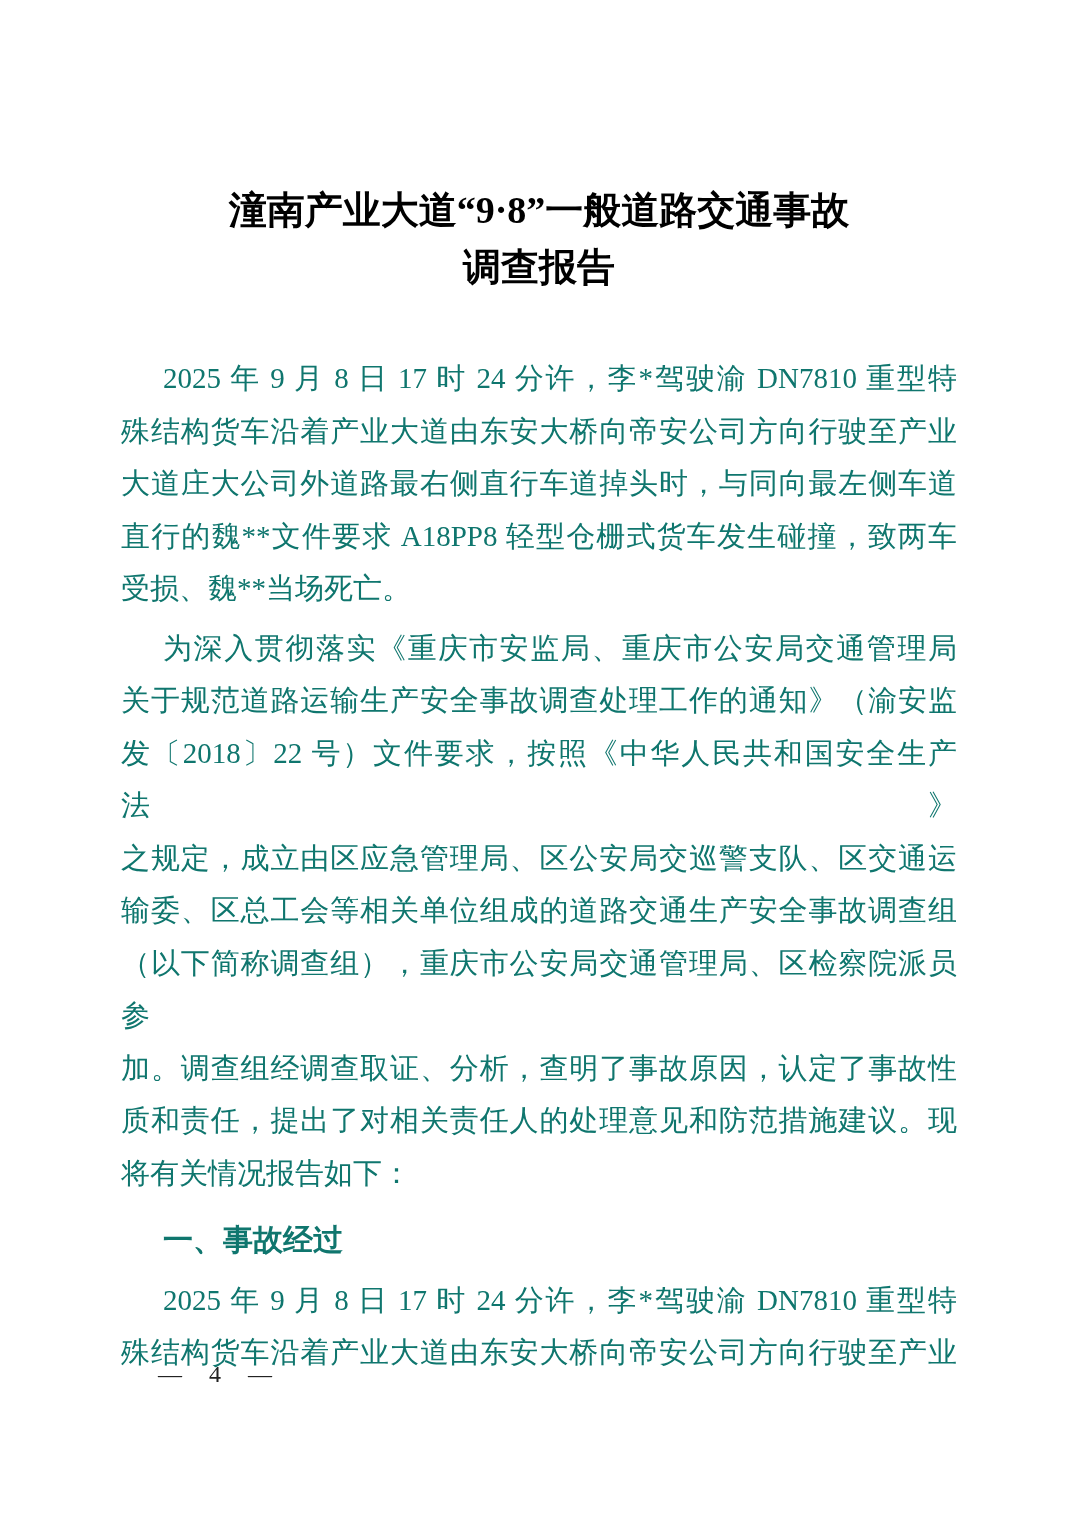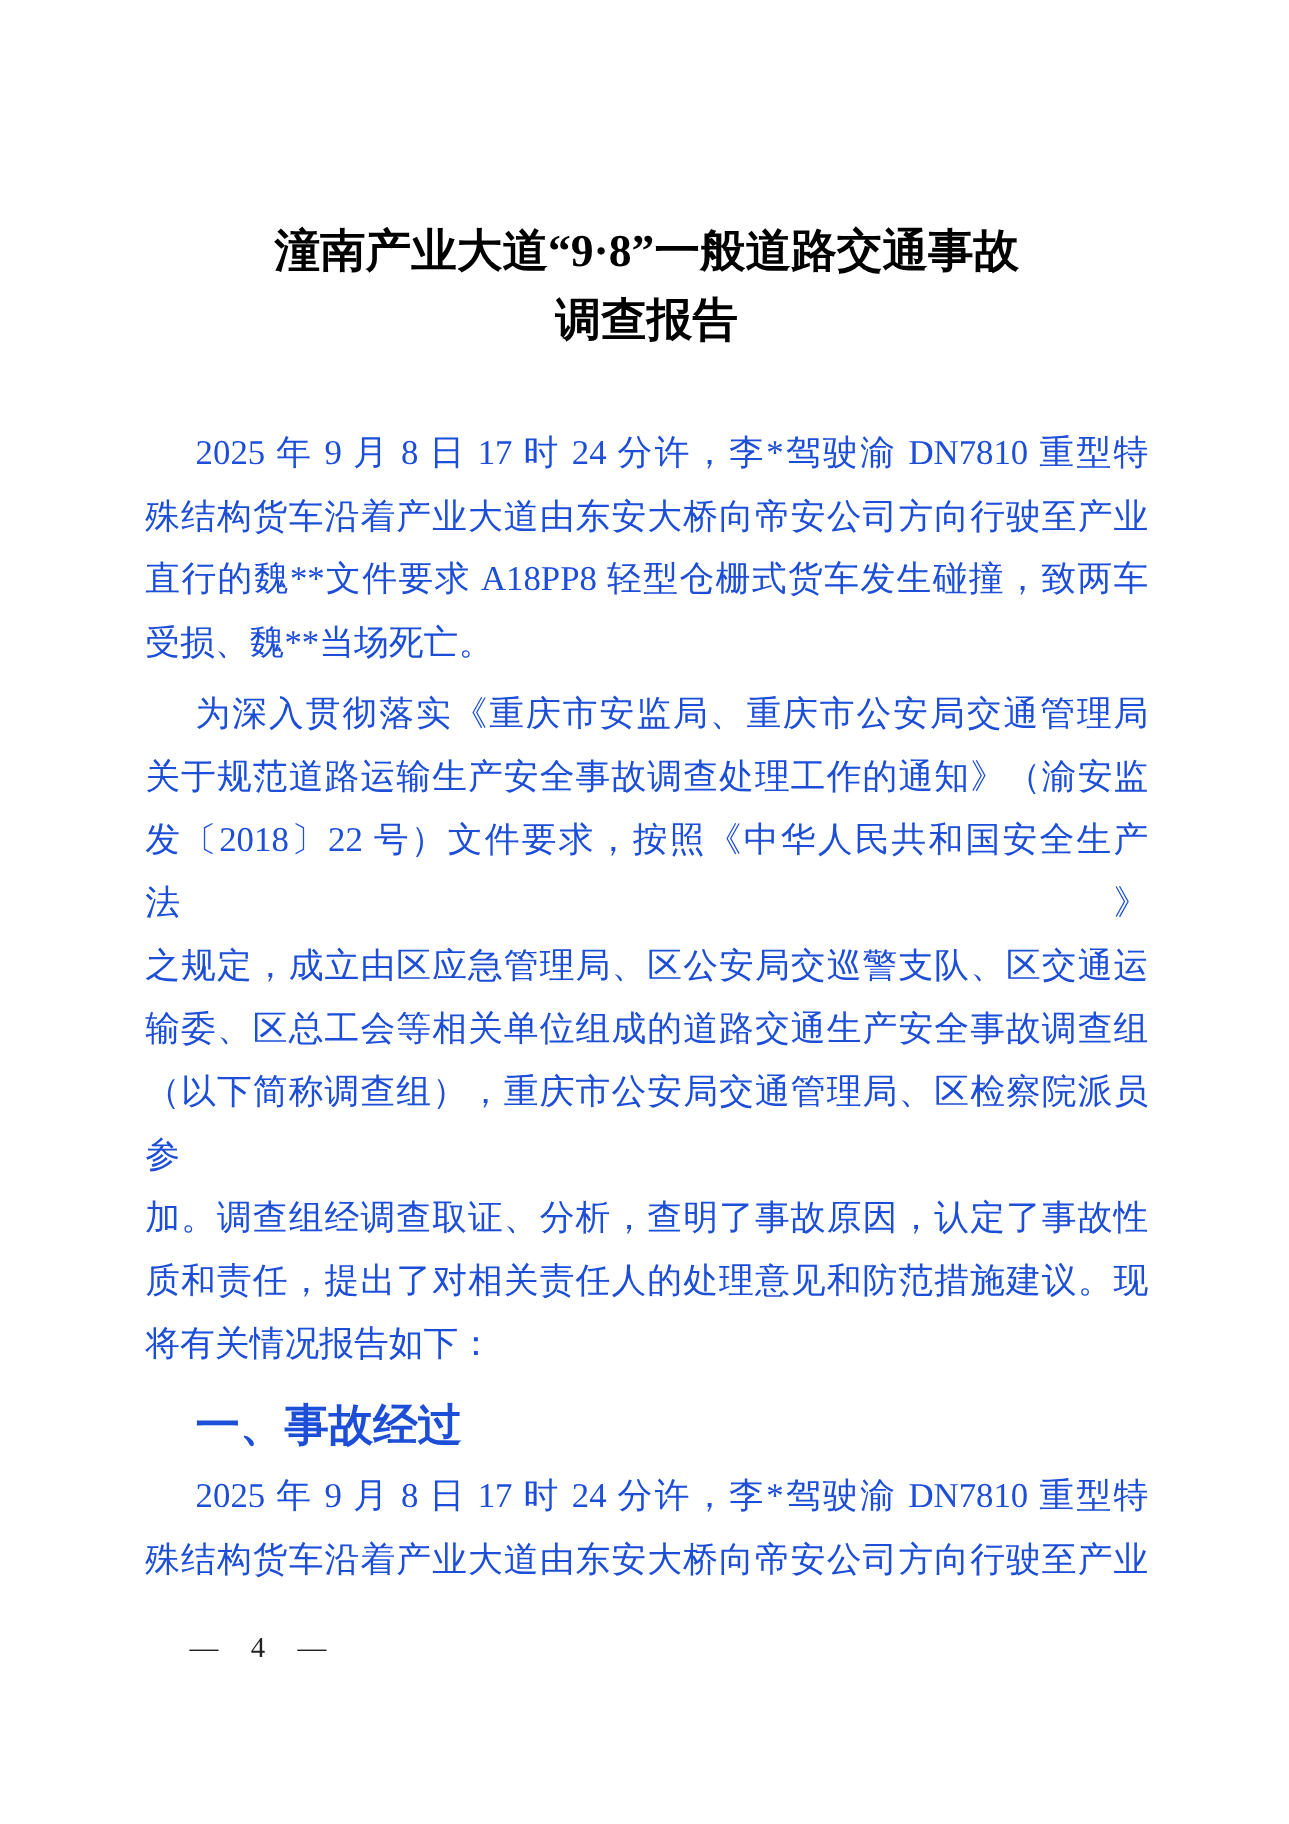--- a/index.html
+++ b/index.html
@@ -26,30 +26,30 @@
     font-family: "Liberation Serif", "DejaVu Serif", serif;
     color: #000000;
   }
   .body-block {
     position: absolute;
     top: 352px;
     left: 121px;
     width: 836px;
     font-size: 29px;
     line-height: 52.5px;
-    color: #1d4ed8;
+    color: #0f766e;
   }
   .para { margin-top: 7px; }
   .para:first-child { margin-top: 0; }
   .para.heading {
     margin-top: 15px;
     margin-bottom: 3px;
     font-family: "Liberation Sans", "DejaVu Sans", sans-serif;
     font-weight: bold;
-    font-size: 37px;
+    font-size: 30px;
   }
   .line {
     text-align: justify;
     text-align-last: left;
   }
   .line.jl { text-align-last: justify; }
   .line.indent { text-indent: 42px; }
   .page-footer {
     position: absolute;
     top: 1358px;
@@ -69,20 +69,21 @@
 
   <div class="doc-title">
     <div>潼南产业大道“9·8”一般道路交通事故</div>
     <div>调查报告</div>
   </div>
 
   <div class="body-block">
       <div class="para">
         <div class="line indent jl">2025 年 9 月 8 日 17 时 24 分许，李*驾驶渝 DN7810 重型特</div>
         <div class="line jl">殊结构货车沿着产业大道由东安大桥向帝安公司方向行驶至产业</div>
+        <div class="line jl">大道庄大公司外道路最右侧直行车道掉头时，与同向最左侧车道</div>
         <div class="line jl">直行的魏**文件要求 A18PP8 轻型仓栅式货车发生碰撞，致两车</div>
         <div class="line">受损、魏**当场死亡。</div>
       </div>
       <div class="para">
         <div class="line indent jl">为深入贯彻落实《重庆市安监局、重庆市公安局交通管理局</div>
         <div class="line jl">关于规范道路运输生产安全事故调查处理工作的通知》（渝安监</div>
         <div class="line jl">发〔2018〕22 号）文件要求，按照《中华人民共和国安全生产法》</div>
         <div class="line jl">之规定，成立由区应急管理局、区公安局交巡警支队、区交通运</div>
         <div class="line jl">输委、区总工会等相关单位组成的道路交通生产安全事故调查组</div>
         <div class="line jl">（以下简称调查组），重庆市公安局交通管理局、区检察院派员参</div>

